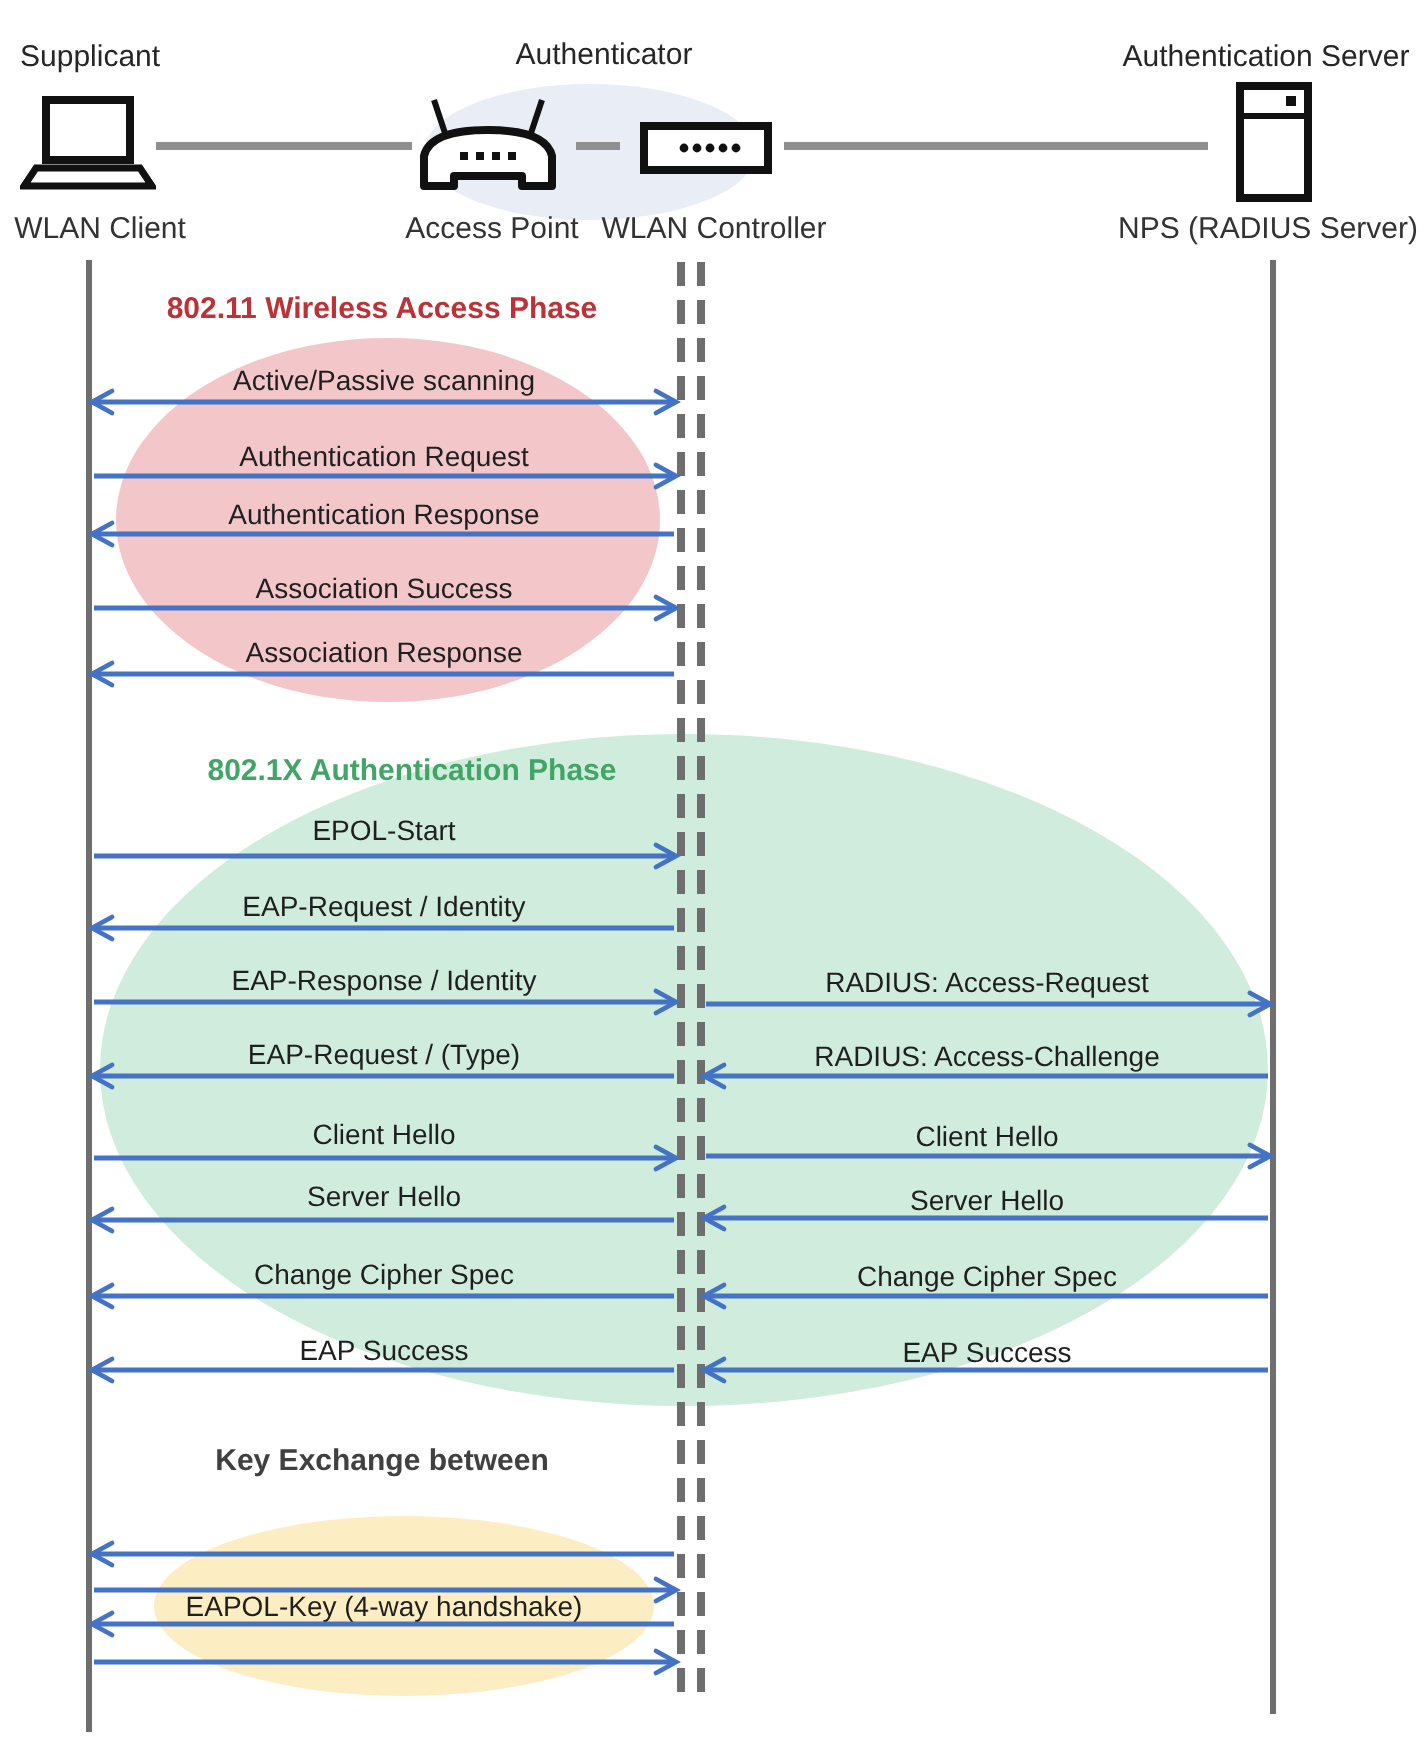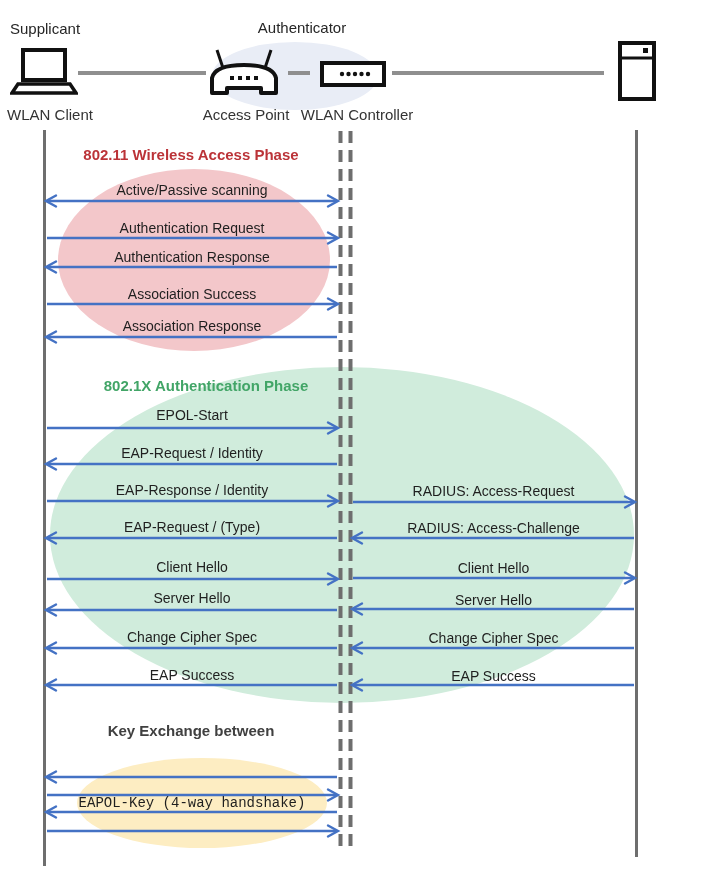--- a/index.html
+++ b/index.html
@@ -82,20 +82,21 @@
       <line x1="47" y1="795" x2="337" y2="795" stroke="#4472c4" stroke-width="2.4"></line>
       <path d="M 328 789.5 L 338 795 L 328 800.5" stroke="#4472c4" stroke-width="2.4" fill="none" stroke-linecap="round"></path>
       <line x1="47" y1="812" x2="337" y2="812" stroke="#4472c4" stroke-width="2.4"></line>
       <path d="M 56 806.5 L 46 812 L 56 817.5" stroke="#4472c4" stroke-width="2.4" fill="none" stroke-linecap="round"></path>
       <line x1="47" y1="831" x2="337" y2="831" stroke="#4472c4" stroke-width="2.4"></line>
       <path d="M 328 825.5 L 338 831 L 328 836.5" stroke="#4472c4" stroke-width="2.4" fill="none" stroke-linecap="round"></path>
     </svg>
 
   <div class="lbl role" style="left:10px;top:20px;">Supplicant</div>
   <div class="lbl role center" style="left:222px;top:19px;width:160px;">Authenticator</div>
+  <div class="lbl role center" style="left:553px;top:20px;width:160px;">Authentication Server</div>
 
   <svg class="icon" style="left:10px;top:47px;" width="68" height="50" viewBox="0 0 68 50">
     <rect x="13" y="3" width="42" height="30" fill="#fff" stroke="#111" stroke-width="4"></rect>
     <path d="M 8 37 H 60 L 66 46 H 2 Z" fill="#fff" stroke="#111" stroke-width="3.5"></path>
   </svg>
 
   <svg class="icon" style="left:206px;top:49px;" width="76" height="48" viewBox="0 0 76 48">
     <line x1="17" y1="19" x2="11" y2="1" stroke="#111" stroke-width="3"></line>
     <line x1="59" y1="19" x2="65" y2="1" stroke="#111" stroke-width="3"></line>
     <path d="M 6 44 L 6 29 Q 9 16 38 16 Q 67 16 70 29 L 70 44 L 55 44 L 55 39 L 21 39 L 21 44 Z" fill="#fff" stroke="#111" stroke-width="4" stroke-linejoin="round"></path>
@@ -116,20 +117,21 @@
 
   <svg class="icon" style="left:618px;top:41px;" width="38" height="60" viewBox="0 0 38 60">
     <rect x="2" y="2" width="34" height="56" fill="#fff" stroke="#111" stroke-width="4"></rect>
     <line x1="2" y1="17" x2="36" y2="17" stroke="#111" stroke-width="3"></line>
     <rect x="25" y="7" width="5" height="5" fill="#111"></rect>
   </svg>
 
   <div class="lbl dev center" style="left:0px;top:106px;width:100px;">WLAN Client</div>
   <div class="lbl dev center" style="left:186px;top:106px;width:120px;">Access Point</div>
   <div class="lbl dev center" style="left:297px;top:106px;width:120px;">WLAN Controller</div>
+  <div class="lbl dev center" style="left:554px;top:106px;width:160px;">NPS (RADIUS Server)</div>
 
   <div class="phase-title" style="left: 46px; top: 146px; width: 290px; color: rgb(187, 51, 56);">802.11 Wireless Access Phase</div>
   <div class="phase-title" style="left: 56px; top: 377px; width: 300px; color: rgb(66, 165, 103);">802.1X Authentication Phase</div>
   <div class="phase-title" style="left: 46px; top: 722px; width: 290px; color: #404040;">Key Exchange between</div>
 
   <div id="labels-layer">
       <div class="msg-label" style="left: 46px; width: 292px; top: 181px;">Active/Passive scanning</div>
       <div class="msg-label" style="left: 46px; width: 292px; top: 219px;">Authentication Request</div>
       <div class="msg-label" style="left: 46px; width: 292px; top: 248px;">Authentication Response</div>
       <div class="msg-label" style="left: 46px; width: 292px; top: 285px;">Association Success</div>
@@ -141,16 +143,16 @@
       <div class="msg-label" style="left: 46px; width: 292px; top: 518px;">EAP-Request / (Type)</div>
       <div class="msg-label" style="left: 352px; width: 283px; top: 519px;">RADIUS: Access-Challenge</div>
       <div class="msg-label" style="left: 46px; width: 292px; top: 558px;">Client Hello</div>
       <div class="msg-label" style="left: 352px; width: 283px; top: 559px;">Client Hello</div>
       <div class="msg-label" style="left: 46px; width: 292px; top: 589px;">Server Hello</div>
       <div class="msg-label" style="left: 352px; width: 283px; top: 591px;">Server Hello</div>
       <div class="msg-label" style="left: 46px; width: 292px; top: 628px;">Change Cipher Spec</div>
       <div class="msg-label" style="left: 352px; width: 283px; top: 629px;">Change Cipher Spec</div>
       <div class="msg-label" style="left: 46px; width: 292px; top: 666px;">EAP Success</div>
       <div class="msg-label" style="left: 352px; width: 283px; top: 667px;">EAP Success</div>
-      <div class="msg-label" style="left: 46px; width: 292px; top: 794px; font-family: Liberation Mono, monospace;">EAPOL-Key (4-way handshake)</div>
+      <div class="msg-label" style="left: 46px; width: 292px; top: 794px;">EAPOL-Key (4-way handshake)</div>
     </div>
 
 </div>
 
 </body></html>

